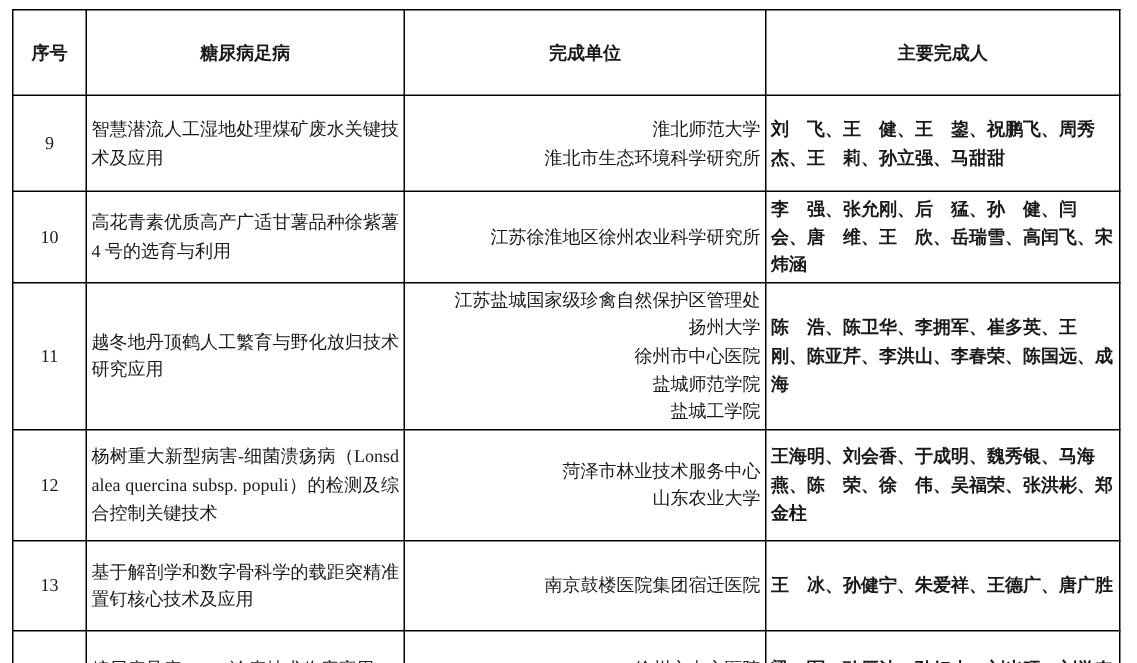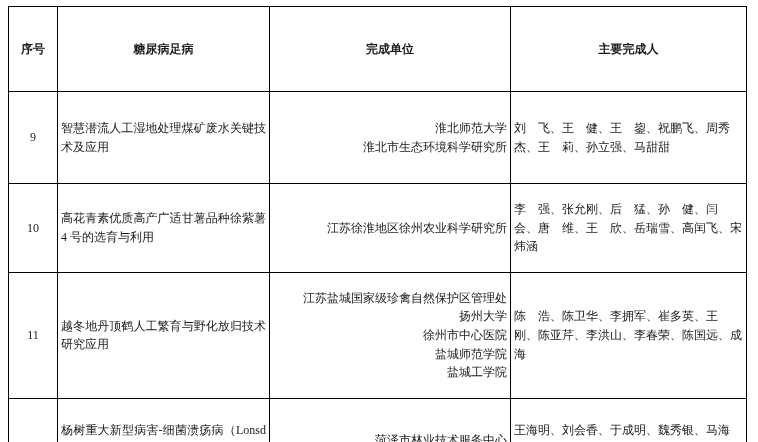--- a/index.html
+++ b/index.html
@@ -22,21 +22,21 @@
     table-layout: fixed;
     width: 738px;
     background: #ffffff;
   }
   table.award-table th,
   table.award-table td {
     border: 1px solid #000000;
     font-size: 12px;
     line-height: 1.55;
     vertical-align: middle;
-    padding: 16px 3px;
+    padding: 2px 3px;
     overflow: hidden;
     word-break: break-all;
   }
   col.c-no      { width: 49px; }
   col.c-project { width: 212px; }
   col.c-unit    { width: 241px; }
   col.c-people  { width: 236px; }
 
   th {
     font-size: 13px;
@@ -52,20 +52,21 @@
     text-align-last: left;
     padding: 2px 4px;
   }
   td.unit-cell {
     text-align: right;
     white-space: pre-line;
   }
   td.people-cell {
     text-align: left;
     padding: 2px 4px;
+    font-weight: bold;
   }
   tr.r9  td { height: 59px; }
   tr.r10 td { height: 55px; }
   tr.r11 td { height: 83px; }
   tr.r12 td { height: 69px; }
   tr.r13 td { height: 55px; }
   tr.r14 td { height: 47px; }
 </style>
 </head>
 <body>
@@ -110,20 +111,26 @@
 盐城工学院</td>
         <td class="people-cell">陈　浩、陈卫华、李拥军、崔多英、王　刚、陈亚芹、李洪山、李春荣、陈国远、成　海</td>
       </tr>
       <tr class="r12">
         <td class="no-cell">12</td>
         <td class="project-cell">杨树重大新型病害-细菌溃疡病（Lonsdalea quercina subsp. populi）的检测及综合控制关键技术</td>
         <td class="unit-cell">菏泽市林业技术服务中心
 山东农业大学</td>
         <td class="people-cell">王海明、刘会香、于成明、魏秀银、马海燕、陈　荣、徐　伟、吴福荣、张洪彬、郑金柱</td>
       </tr>
+      <tr class="r13">
+        <td class="no-cell">13</td>
+        <td class="project-cell">基于解剖学和数字骨科学的载距突精准置钉核心技术及应用</td>
+        <td class="unit-cell">南京鼓楼医院集团宿迁医院</td>
+        <td class="people-cell">王　冰、孙健宁、朱爱祥、王德广、唐广胜</td>
+      </tr>
       <tr class="r14">
         <td class="no-cell">14</td>
         <td class="project-cell">糖尿病足病 MDT 诊疗技术临床应用</td>
         <td class="unit-cell">徐州市中心医院</td>
         <td class="people-cell">梁　军、耿厚法、孙好杰、刘光旺、刘学奎</td>
       </tr>
     </tbody>
   </table>
 </div>
 

